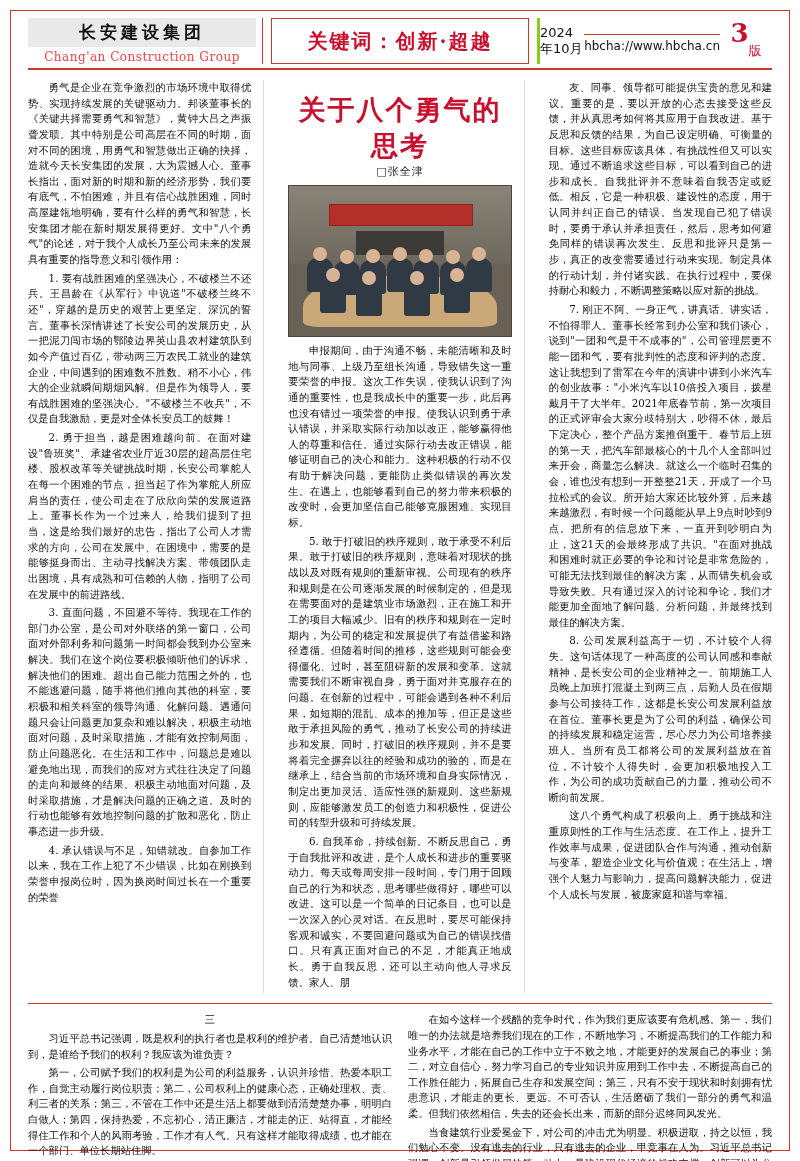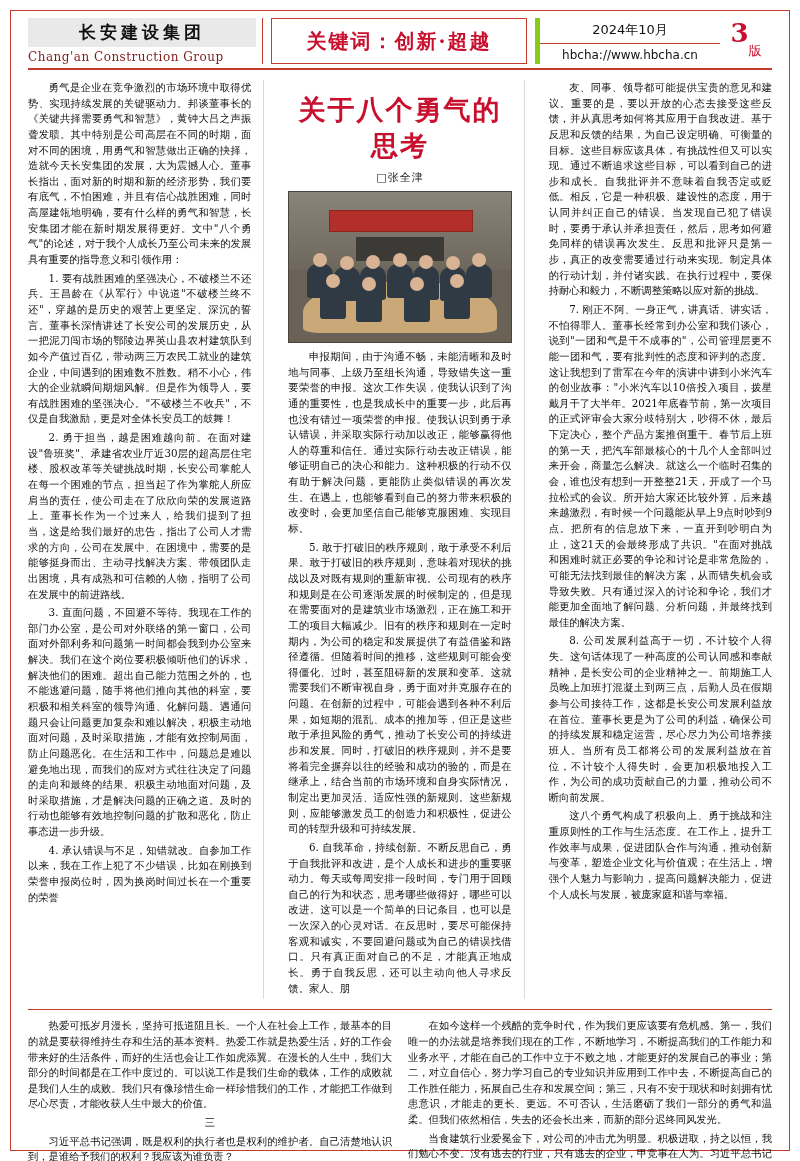--- a/index.html
+++ b/index.html
@@ -5,34 +5,34 @@
   html,body{margin:0;padding:0;background:#ffffff;}
   body{width:800px;height:1161px;font-family:"DejaVu Sans","Liberation Sans",sans-serif;color:#111;}
   .page{position:relative;width:800px;height:1161px;box-sizing:border-box;padding:10px 14px;border-radius:6px;}
   .outer-frame{position:absolute;left:10px;top:10px;right:10px;bottom:10px;border:1px solid #c63a2b;box-sizing:border-box;}
   .inner{position:relative;z-index:2;padding:8px 14px;}
 
   
   .masthead{display:flex;align-items:stretch;border-bottom:2px solid #c63a2b;padding-bottom:4px;}
   .mh-logo{width:228px;border-right:1px solid #c63a2b;padding-right:6px;display:flex;flex-direction:column;justify-content:center;}
   .mh-logo .cn{font-family:"DejaVu Serif","Liberation Serif",serif;font-weight:bold;font-size:17px;letter-spacing:4px;color:#111;text-align:center;background:#e9e9e9;padding:3px 0;}
-  .mh-logo .en{font-family:"DejaVu Serif","Liberation Serif",serif;font-size:12px;color:#7f1d1d;margin-top:3px;letter-spacing:0.5px;}
+  .mh-logo .en{font-family:"DejaVu Serif","Liberation Serif",serif;font-size:12px;color:#ef4444;text-align:center;margin-top:3px;letter-spacing:0.5px;}
   .mh-key{flex:1;display:flex;align-items:center;justify-content:center;border:1px solid #c63a2b;margin:0 8px;padding:2px 16px;}
   .mh-key .kw{font-family:"DejaVu Serif","Liberation Serif",serif;font-weight:bold;color:#c8102e;font-size:20px;letter-spacing:2px;}
-  .mh-right{width:180px;display:flex;flex-direction:column;justify-content:center;align-items:center;border-left:5px solid #84cc16;}
+  .mh-right{width:180px;display:flex;flex-direction:row;justify-content:center;align-items:center;border-left:3px solid #84cc16;}
   .mh-right .date{font-size:13px;color:#111;}
   .mh-right .url{font-size:12px;color:#111;margin-top:4px;border-top:1px solid #c63a2b;width:100%;text-align:center;padding-top:4px;}
   .mh-page{width:52px;display:flex;align-items:flex-start;justify-content:center;}
   .mh-page .num{color:#c8102e;font-weight:bold;font-size:26px;font-family:"DejaVu Serif","Liberation Serif",serif;}
   .mh-page .suffix{color:#c8102e;font-size:13px;align-self:flex-end;margin-bottom:4px;}
 
   
   .headline-wrap{text-align:center;margin-top:10px;}
   .headline{font-family:"DejaVu Serif","Liberation Serif",serif;font-weight:bold;font-size:27px;color:#c8102e;letter-spacing:2px;margin-top:12px;}
-  .byline{font-size:11px;color:#222;margin-top:6px;letter-spacing:1px;}
+  .byline{font-size:11px;color:#222;letter-spacing:1px;}
 
   
   .photo{width:100%;height:152px;margin-top:6px;background:#6b6257;position:relative;overflow:hidden;border:1px solid #4a443c;box-sizing:border-box;}
   .photo .wall{position:absolute;left:0;top:0;right:0;height:52%;background:linear-gradient(180deg,#8a8378 0%,#6e675c 100%);}
   .photo .banner{position:absolute;left:18%;top:12%;width:64%;height:13%;background:#b3302a;border:1px solid #8e2420;}
   .photo .screen{position:absolute;left:30%;top:30%;width:40%;height:16%;background:#3c3a36;}
   .photo .table{position:absolute;left:6%;bottom:6%;width:88%;height:34%;background:#caa877;border-radius:40% 40% 8% 8%/60% 60% 10% 10%;}
   .photo .p{position:absolute;width:26px;height:34px;background:#2f3a44;border-radius:10px 10px 3px 3px;}
   .photo .p:after{content:"";position:absolute;left:6px;top:-11px;width:14px;height:14px;border-radius:50%;background:#d8b394;}
   .photo .p1{left:8%;top:48%;}
@@ -137,21 +137,20 @@
           <p>这八个勇气构成了积极向上、勇于挑战和注重原则性的工作与生活态度。在工作上，提升工作效率与成果，促进团队合作与沟通，推动创新与变革，塑造企业文化与价值观；在生活上，增强个人魅力与影响力，提高问题解决能力，促进个人成长与发展，被庞家庭和谐与幸福。</p>
         </div>
       </div>
     </div>
 
     <div class="art-divider"></div>
 
     <div class="bottom-cols">
       <div class="col">
         <div class="lead body-text">
-          <p>热爱可抵岁月漫长，坚持可抵道阻且长。一个人在社会上工作，最基本的目的就是要获得维持生存和生活的基本资料。热爱工作就是热爱生活，好的工作会带来好的生活条件，而好的生活也会让工作如虎添翼。在漫长的人生中，我们大部分的时间都是在工作中度过的。可以说工作是我们生命的载体，工作的成败就是我们人生的成败。我们只有像珍惜生命一样珍惜我们的工作，才能把工作做到尽心尽责，才能收获人生中最大的价值。</p>
           <p style="text-indent:0;text-align:center;">三</p>
           <p>习近平总书记强调，既是权利的执行者也是权利的维护者。自己清楚地认识到，是谁给予我们的权利？我应该为谁负责？</p>
           <p>第一，公司赋予我们的权利是为公司的利益服务，认识并珍惜、热爱本职工作，自觉主动履行岗位职责；第二，公司权利上的健康心态，正确处理权、责、利三者的关系；第三，不管在工作中还是生活上都要做到清清楚楚办事，明明白白做人；第四，保持热爱，不忘初心，清正廉洁，才能走的正、站得直，才能经得住工作和个人的风雨考验，工作才有人气。只有这样才能取得成绩，也才能在一个部门、单位长期站住脚。</p>
 
         </div>
       </div>
       <div class="col">
         <div class="lead body-text">
           <p>在如今这样一个残酷的竞争时代，作为我们更应该要有危机感。第一，我们唯一的办法就是培养我们现在的工作，不断地学习，不断提高我们的工作能力和业务水平，才能在自己的工作中立于不败之地，才能更好的发展自己的事业；第二，对立自信心，努力学习自己的专业知识并应用到工作中去，不断提高自己的工作胜任能力，拓展自己生存和发展空间；第三，只有不安于现状和时刻拥有忧患意识，才能走的更长、更远。不可否认，生活磨砺了我们一部分的勇气和温柔。但我们依然相信，失去的还会长出来，而新的部分迟终同风发光。</p>
           <p>当食建筑行业爱冕金下，对公司的冲击尤为明显。积极进取，持之以恒，我们勉心不变。没有逃去的行业，只有逃去的企业，甲竞事在人为。习近平总书记强调：创新是引领发展的第一动力，是建设现代经济的战略支撑。创新可以为公司的发展提供注入源动力，随着公司在内部管理、市场开拓、制度完善等方面的举措，相信公司在未来发展中能实现二次创业，以应对不稳定的市场和环境变化。我想，这应该就是我们实现百年长安的好基本。保持热爱，积极进取，创新激发着我们的活力，创新也一定会让我们赢得未来。</p>

